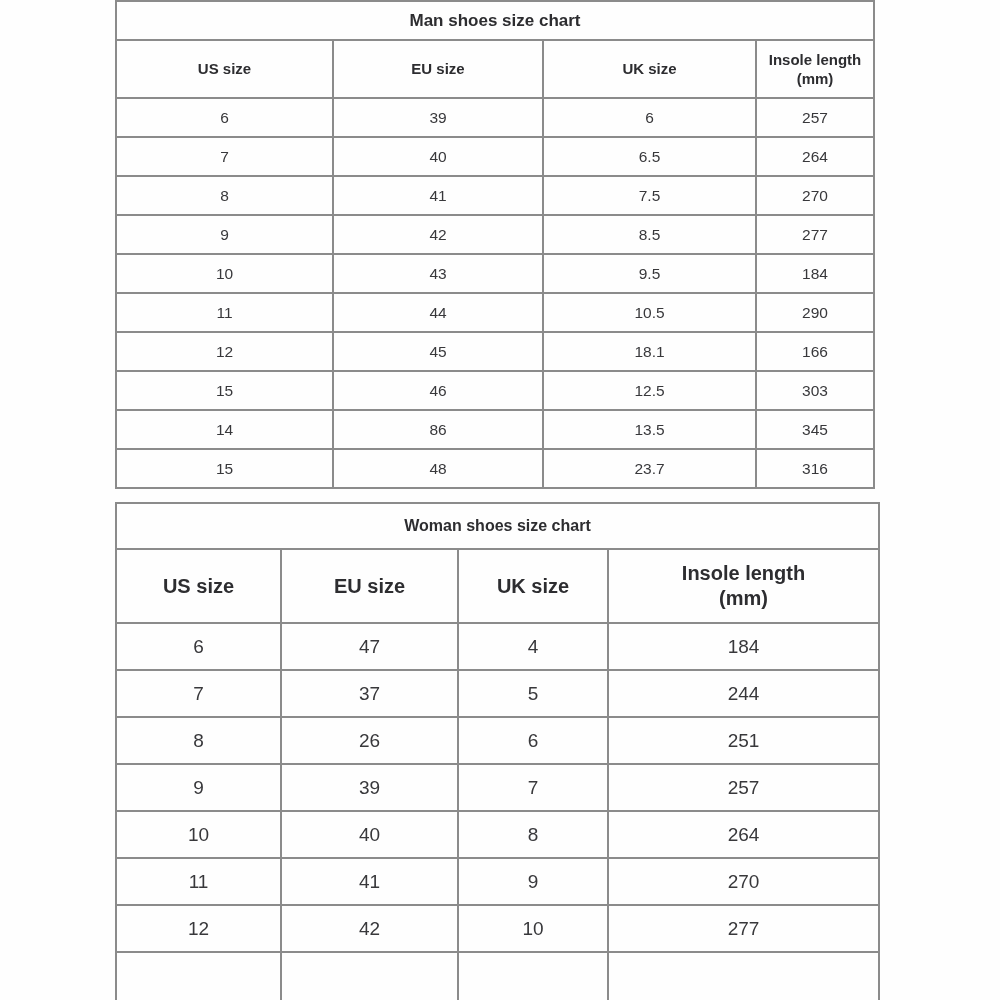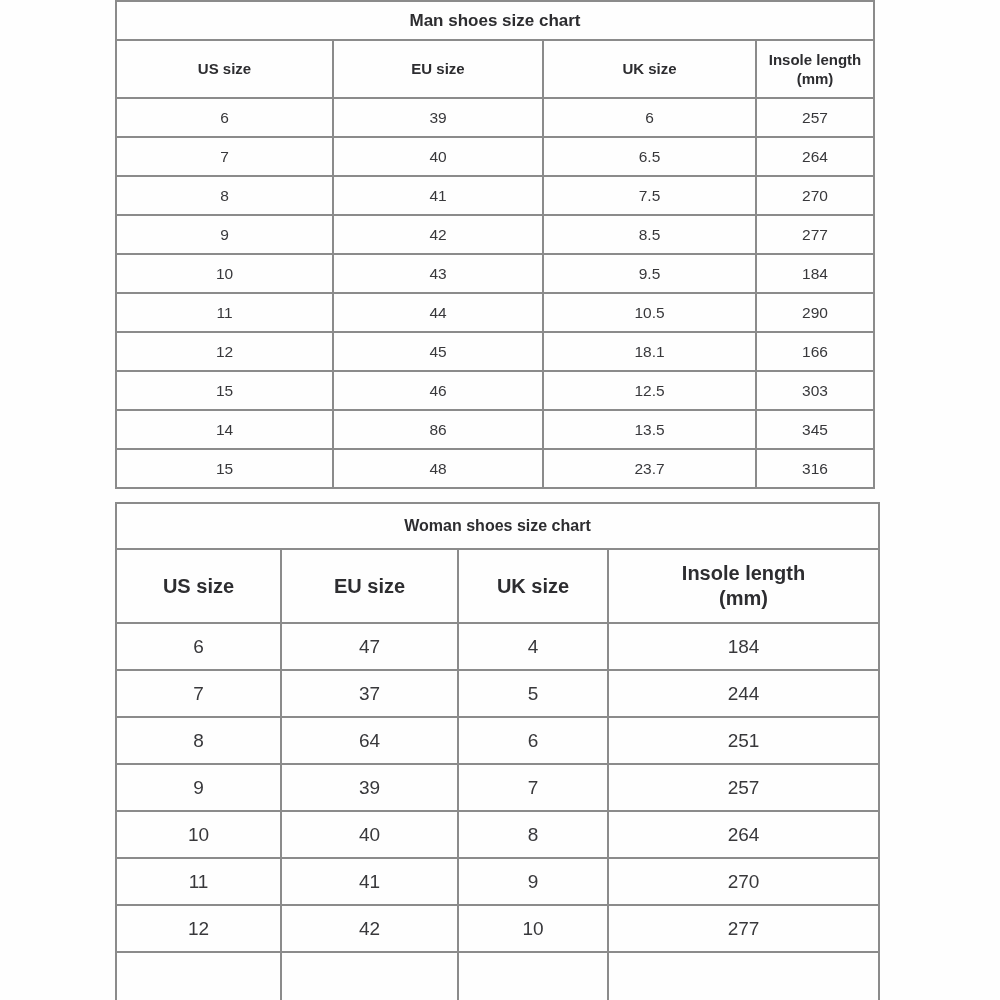--- a/index.html
+++ b/index.html
@@ -195,21 +195,21 @@
         <td>184</td>
       </tr>
       <tr>
         <td>7</td>
         <td>37</td>
         <td>5</td>
         <td>244</td>
       </tr>
       <tr>
         <td>8</td>
-        <td>64</td>
+        <td>26</td>
         <td>6</td>
         <td>251</td>
       </tr>
       <tr>
         <td>9</td>
         <td>39</td>
         <td>7</td>
         <td>257</td>
       </tr>
       <tr>

